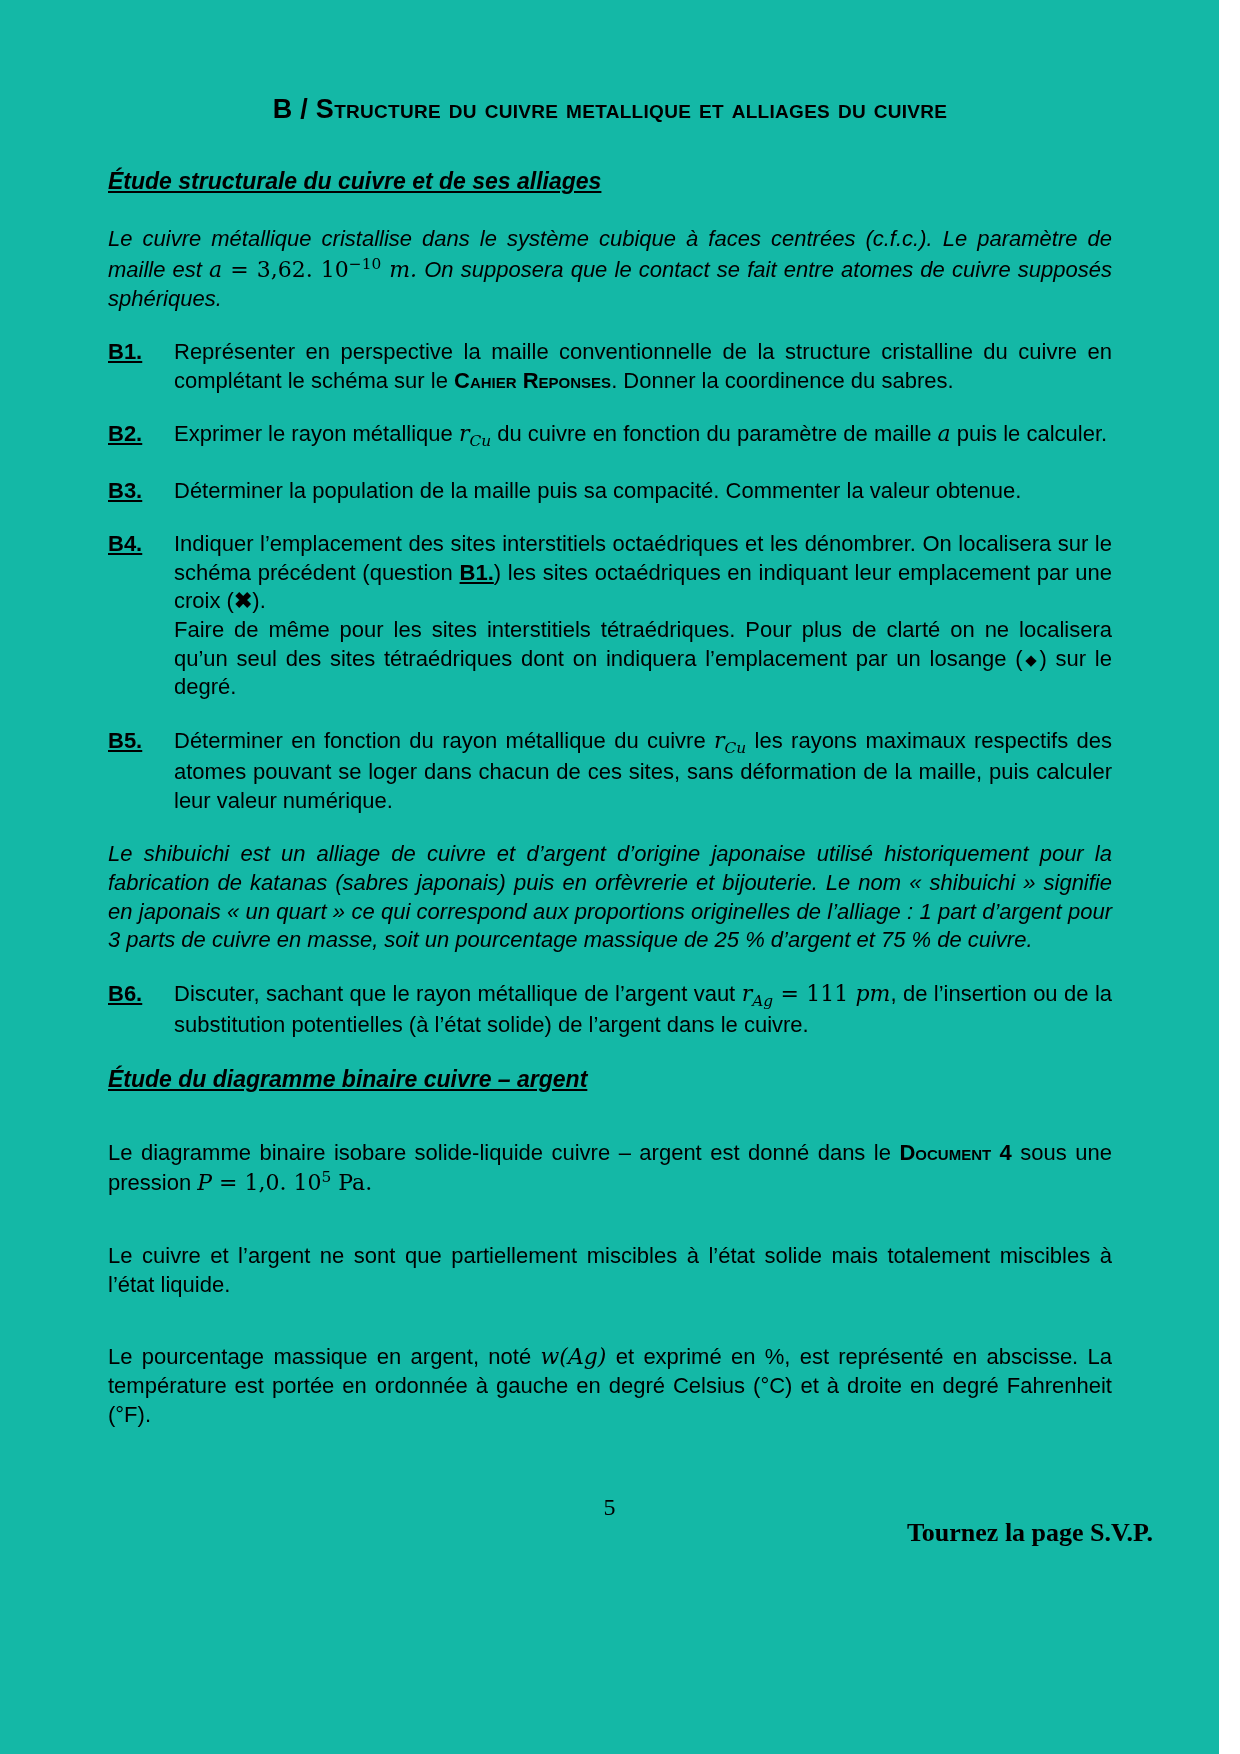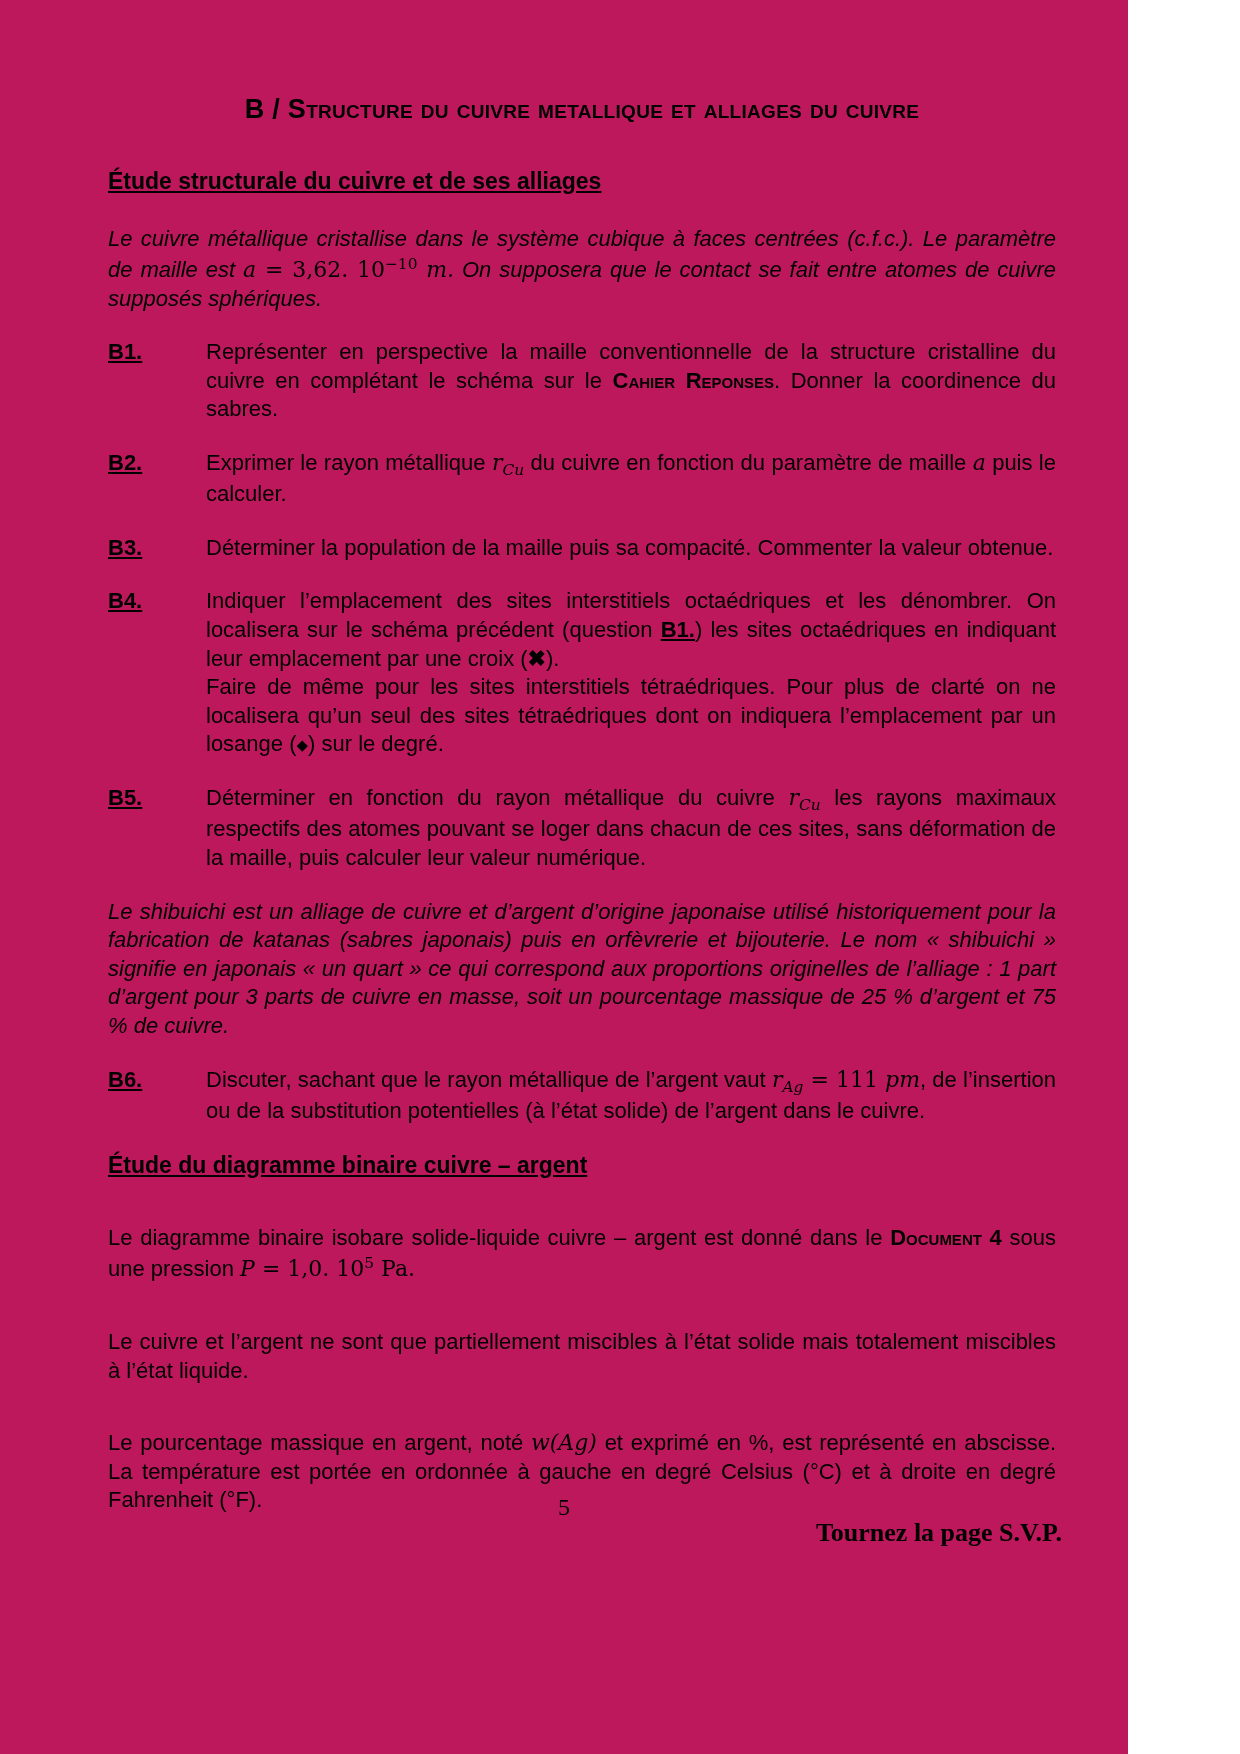--- a/index.html
+++ b/index.html
@@ -2,56 +2,56 @@
 <html><head>
 <meta charset="utf-8">
 <style>
   html, body {
     margin: 0;
     padding: 0;
     background: #ffffff;
   }
   .page {
     position: relative;
-    width: 1128px;
+    width: 1219px;
     height: 1754px;
-    background: #be185d;
+    background: #14b8a6;
     color: #000000;
     font-family: "Liberation Sans", sans-serif;
     font-size: 22px;
     line-height: 1.3;
     box-sizing: border-box;
-    padding: 92px 72px 0 108px;
+    padding: 92px 107px 0 108px;
     overflow: hidden;
   }
   .title {
     text-align: center;
     font-weight: bold;
     font-variant: small-caps;
     font-size: 27px;
     letter-spacing: 0.3px;
     margin: 0 0 40px 0;
   }
   .sect-heading {
     font-weight: bold;
+    font-style: italic;
     text-decoration: underline;
     font-size: 23px;
     margin: 4px 0 28px 0;
   }
   p { margin: 0; }
   .para {
     text-align: justify;
     margin-bottom: 25px;
   }
   .para.tight { margin-bottom: 0; margin-top: 44px; }
   .italic { font-style: italic; }
   .question {
     display: flex;
     margin-bottom: 25px;
-    gap: 32px;
   }
   .qlabel {
     flex: 0 0 66px;
     font-weight: bold;
     text-decoration: underline;
   }
   .qbody { flex: 1; }
   .qbody p { text-align: justify; }
   
   span.m   { font-family: "DejaVu Serif", "Liberation Serif", serif; font-style: italic; }

